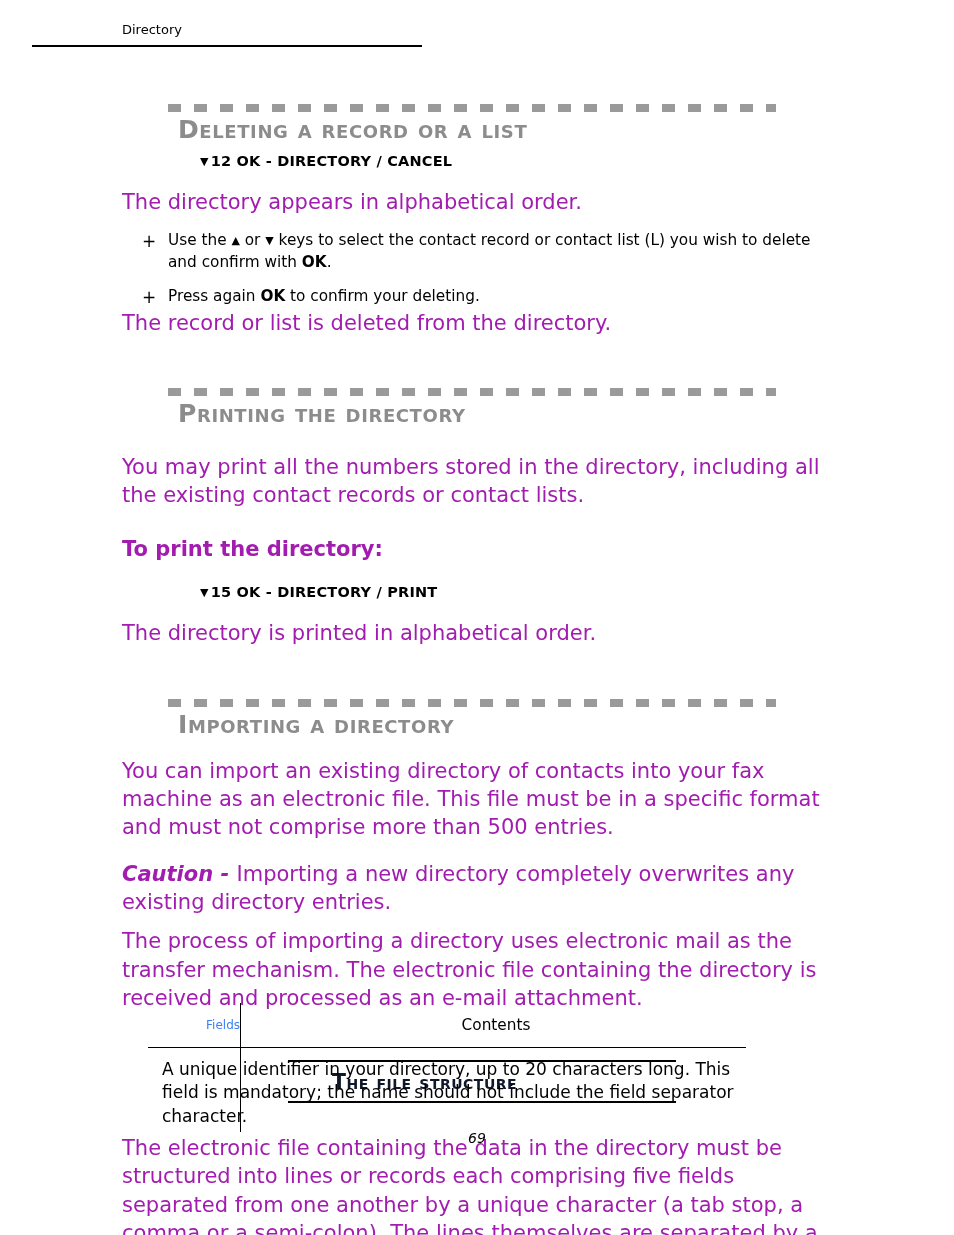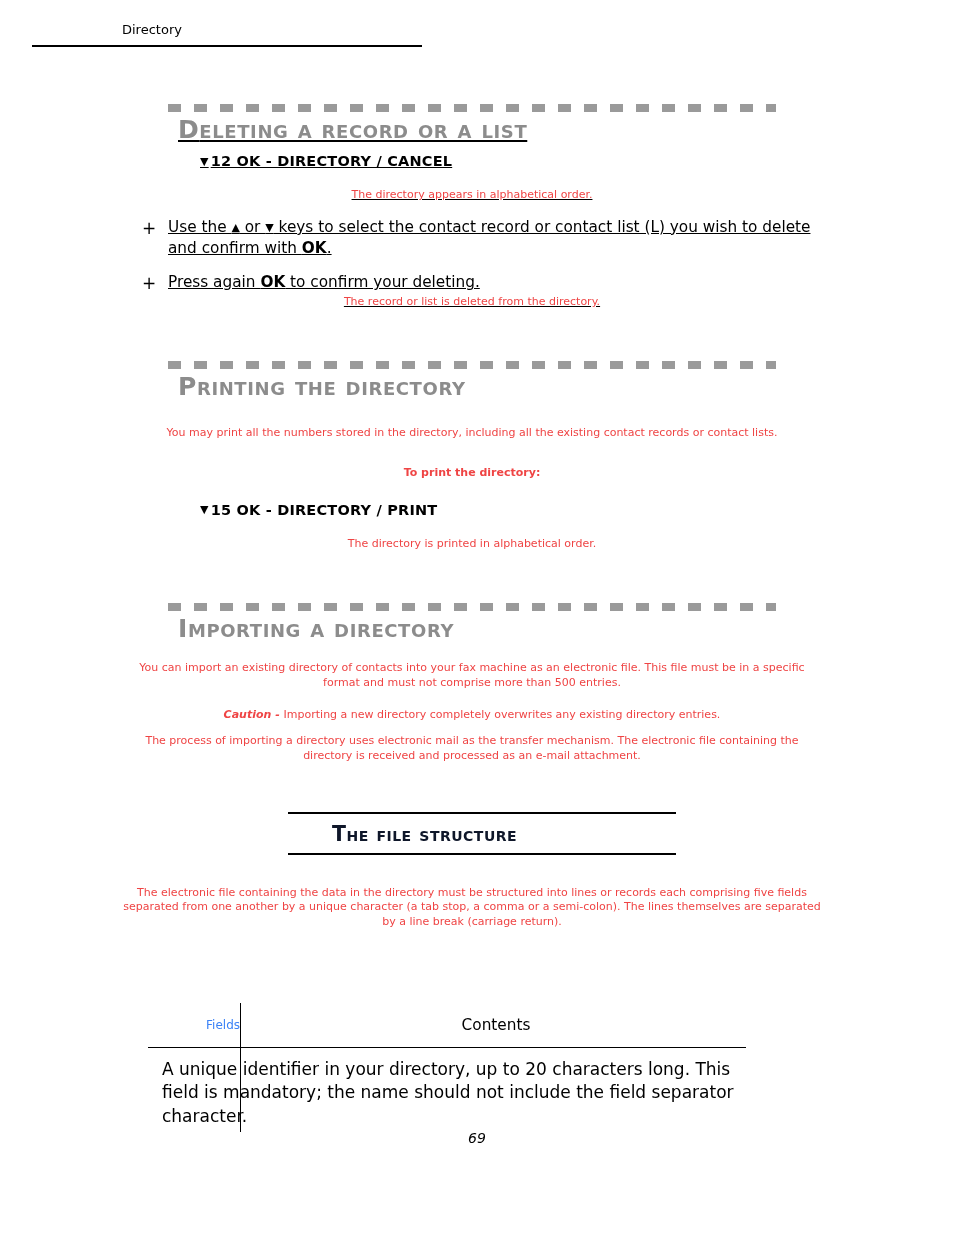--- a/index.html
+++ b/index.html
@@ -111,24 +111,23 @@
     font-size: 11px;
     vertical-align: 1.5px;
     margin-right: 2px;
   }
   .menu-path.indent-1 { padding-left: 78px; margin-top: 8px; }
   .menu-path.indent-2 { padding-left: 78px; margin-top: 20px; }
 
   
   p.body {
     margin: 0;
-    font-size: 11px;
+    font-size: 21px;
     line-height: 1.35;
-    color: #ef4444;
-    text-align: center;
+    color: #a21caf;
   }
   p.gap-sm { margin-top: 11px; }
   p.gap-md { margin-top: 18px; }
   p.gap-lg { margin-top: 25px; }
 
   strong { font-weight: bold; }
   .caution-word {
     font-weight: bold;
     font-style: italic;
   }
@@ -230,21 +229,21 @@
 </head>
 <body>
 
 <div class="page-header">
   <div class="hdr-text">Directory</div>
   <div class="hdr-rule"></div>
 </div>
 
 <div class="content">
 
-  <div style="margin-top:104px;text-decoration:underline;">
+  <div style="margin-top:104px;">
     <div class="dash-rule"></div>
     <h1 class="section-title">Deleting a record or a list</h1>
 
     <div class="menu-path indent-1">
       <span class="tri">▼</span><span>12 OK - DIRECTORY / CANCEL</span>
     </div>
 
     <p class="body gap-md">The directory appears in alphabetical order.</p>
 
     <ul class="plus-list">

